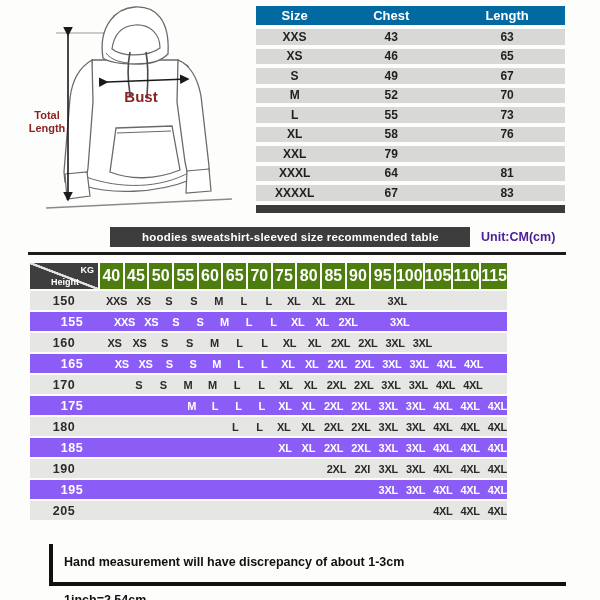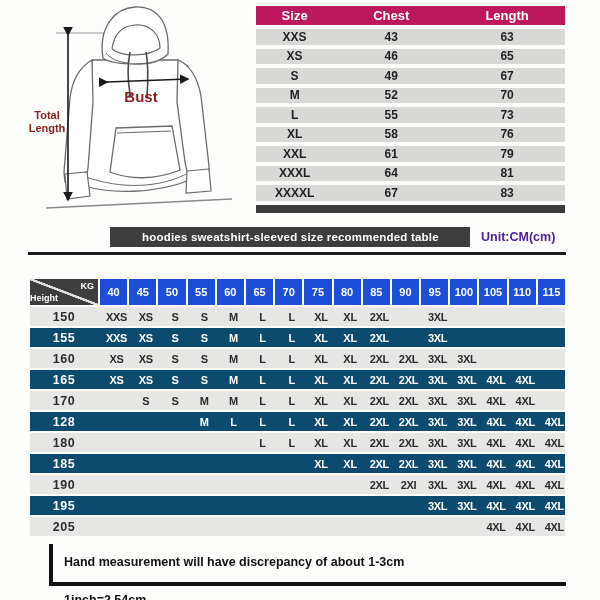--- a/index.html
+++ b/index.html
@@ -5,50 +5,50 @@
   html,body { margin:0; padding:0; }
   body { font-family:"Liberation Sans", sans-serif; background:#fff; }
   #canvas { position:relative; width:600px; height:600px; background:#fdfdfc; overflow:hidden; }
 
   
   #hoodie-wrap { position:absolute; left:10px; top:2px; width:245px; height:212px; }
 
   
   #size-table { position:absolute; left:256px; top:6px; width:309px; }
   .st-header { display:grid; grid-template-columns:25% 37.5% 37.5%; height:19px;
-               background:#be185d; color:#fff; font-weight:bold; font-size:13px;
+               background:#0369a1; color:#fff; font-weight:bold; font-size:13px;
                align-items:center; text-align:center; }
   .st-row { display:grid; grid-template-columns:25% 37.5% 37.5%; height:15.5px;
             margin-top:4px; background:#d8d8d7; color:#1f1f1f; font-weight:bold;
             font-size:12px; align-items:center; text-align:center; }
   .st-bottom-bar { height:8px; margin-top:4px; background:#3b3b3b; }
 
   
   #banner { position:absolute; left:110px; top:227px; width:360px; height:20px;
             background:#3d3d3d; color:#fff; font-weight:bold; font-size:11.5px;
             display:flex; align-items:center; padding-left:32px; box-sizing:border-box;
             letter-spacing:0.2px; }
   #unit-label { position:absolute; left:481px; top:230px; font-weight:bold;
                 font-size:12.5px; color:#4c1d95; }
   #banner-rule { position:absolute; left:28px; top:252px; width:538px; height:3px; background:#1c1c1c; }
 
   
-  #matrix { position:absolute; left:30px; top:263px; width:535px;margin-top:16px; }
+  #matrix { position:absolute; left:30px; top:263px; width:477px; }
   .m-header { display:grid; grid-template-columns:68px repeat(16,1fr); gap:2px; height:26px; }
   .m-corner { position:relative; background:#3e3e3e;
               background-image:linear-gradient(to top right, transparent 47%, #e0e0e0 48%, #e0e0e0 52%, transparent 53%); }
   .m-corner .kg { position:absolute; top:2px; right:4px; color:#fff; font-weight:bold; font-size:9px; }
-  .m-corner .hgt { position:absolute; bottom:2px; left:0; color:#fff; font-weight:bold; font-size:9px; }
-  .mh-cell { background:#1d4ed8; color:#fff; font-weight:bold; font-size:11px;
+  .m-corner .hgt { position:absolute; bottom:2px; left:21px; color:#fff; font-weight:bold; font-size:9px; }
+  .mh-cell { background:#4d7c0f; color:#fff; font-weight:bold; font-size:16px;
              display:flex; align-items:center; justify-content:center; }
   .m-row { display:grid; grid-template-columns:68px repeat(16,1fr); height:19px;
            margin-top:2px; align-items:center; text-align:center;
            font-weight:bold; font-size:11px; letter-spacing:-0.3px;gap:8px; }
   .m-row.light { background:#e6e6e4; color:#2b2b2b; }
-  .m-row.dark  { background:#0c4a6e; color:#fff; }
+  .m-row.dark  { background:#8b5cf6; color:#fff;padding-left:8px; }
   .m-height { font-size:12.5px; letter-spacing:0.5px; }
 
   
   #bracket-v { position:absolute; left:49px; top:544px; width:4px; height:42px; background:#111; }
   #bracket-h { position:absolute; left:49px; top:582px; width:517px; height:4px; background:#111; }
   #footer-text { position:absolute; left:64px; top:555px; display:flex; gap:24px;
                  font-weight:bold; font-size:12.5px; color:#111;flex-direction:column; }
 </style>
 </head>
 <body>
@@ -127,21 +127,20 @@
           <div>55</div>
           <div>73</div>
         </div>
         <div class="st-row">
           <div>XL</div>
           <div>58</div>
           <div>76</div>
         </div>
         <div class="st-row">
           <div>XXL</div>
-          <div>61</div>
           <div>79</div>
         </div>
         <div class="st-row">
           <div>XXXL</div>
           <div>64</div>
           <div>81</div>
         </div>
         <div class="st-row">
           <div>XXXXL</div>
           <div>67</div>
@@ -268,21 +267,21 @@
           <div>XL</div>
           <div>2XL</div>
           <div>2XL</div>
           <div>3XL</div>
           <div>3XL</div>
           <div>4XL</div>
           <div>4XL</div>
           <div></div>
         </div>
         <div class="m-row dark">
-          <div class="m-height">128</div>
+          <div class="m-height">175</div>
           <div></div>
           <div></div>
           <div></div>
           <div>M</div>
           <div>L</div>
           <div>L</div>
           <div>L</div>
           <div>XL</div>
           <div>XL</div>
           <div>2XL</div>

